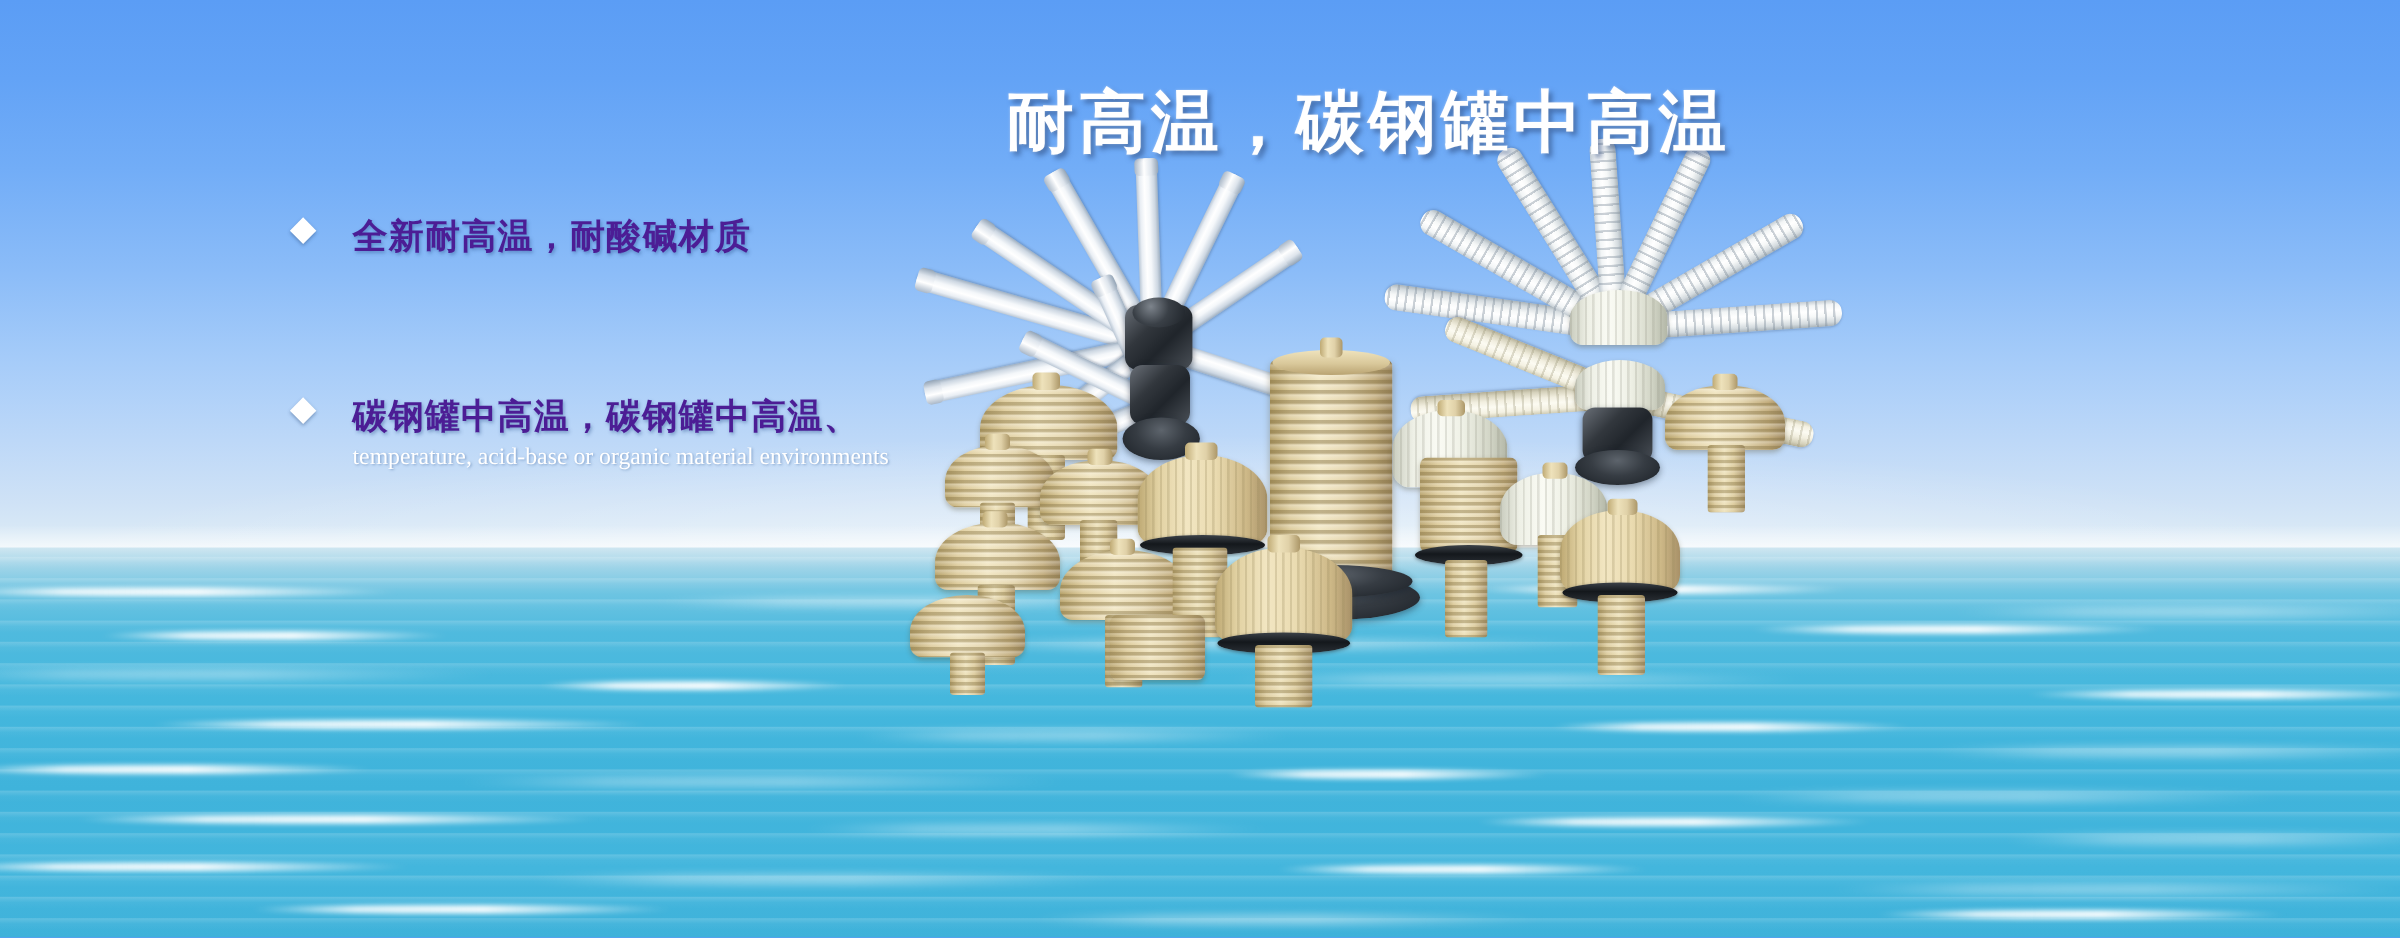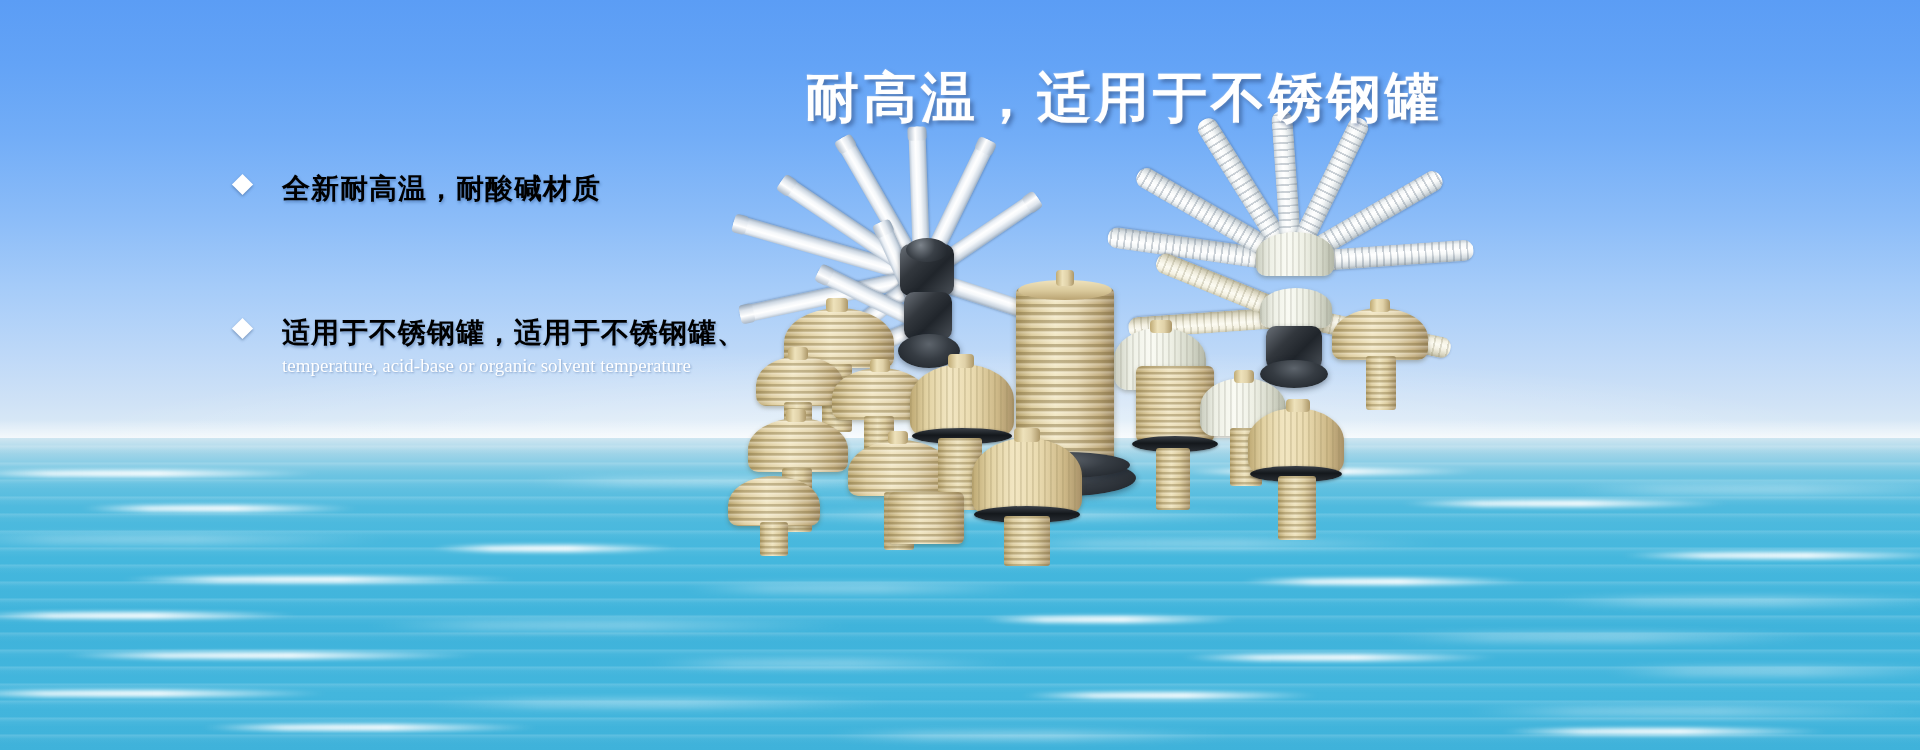--- a/index.html
+++ b/index.html
@@ -79,21 +79,21 @@
     position:absolute;left:0;top:6px;width:22px;height:22px;
     display:block;
   }
   .feature .bullet i{
     display:block;width:15px;height:15px;margin:3px 0 0 3px;
     background:#ffffff;transform:rotate(45deg);
     box-shadow:1px 1px 3px rgba(40,70,120,.45);
   }
   .feature .zh{
     margin:0 0 0 50px;font-size:28px;font-weight:bold;line-height:41px;
-    letter-spacing:1px;color:#000000;
+    letter-spacing:1px;color:#4c1d95;
     text-shadow:1px 2px 3px rgba(40,80,140,.45);
   }
   .feature .en{
     margin:1px 0 0 50px;font-family:"Liberation Serif","DejaVu Serif",serif;
     font-size:19px;line-height:23px;color:#ffffff;
     text-shadow:1px 1px 2px rgba(40,80,140,.4);
   }
   #feature-1{left:232px;top:168px;width:700px;}
   #feature-2{left:232px;top:312px;width:700px;}
 
@@ -367,30 +367,30 @@
       <div class="tiered" style="left:632px;top:188px;width:96px;height:52px;"></div>
       <div class="knob" style="left:670px;top:179px;width:20px;height:13px;"></div>
       <div class="stem" style="left:666px;top:236px;width:30px;height:54px;"></div>
 
       <div class="stack" style="left:188px;top:372px;width:76px;height:52px;"></div>
       <div class="tiered" style="left:28px;top:356px;width:92px;height:50px;"></div>
       <div class="stem" style="left:60px;top:402px;width:28px;height:34px;"></div>
     </div>
   </div>
 
-  <div class="headline">耐高温，适用于不锈钢罐</div>
+  <div class="headline">耐高温，碳钢罐中高温</div>
 
   <div class="feature" id="feature-1">
     <span class="bullet">
         <i></i>
       </span>
     <p class="zh">全新耐高温，耐酸碱材质</p>
   </div>
 
   <div class="feature" id="feature-2">
     <span class="bullet">
         <i></i>
       </span>
-    <p class="zh">适用于不锈钢罐，适用于不锈钢罐、</p>
-    <p class="en">temperature, acid-base or organic solvent temperature</p>
+    <p class="zh">碳钢罐中高温，碳钢罐中高温、</p>
+    <p class="en">temperature, acid-base or organic material environments</p>
   </div>
 
 </div>
 
 </body></html>

